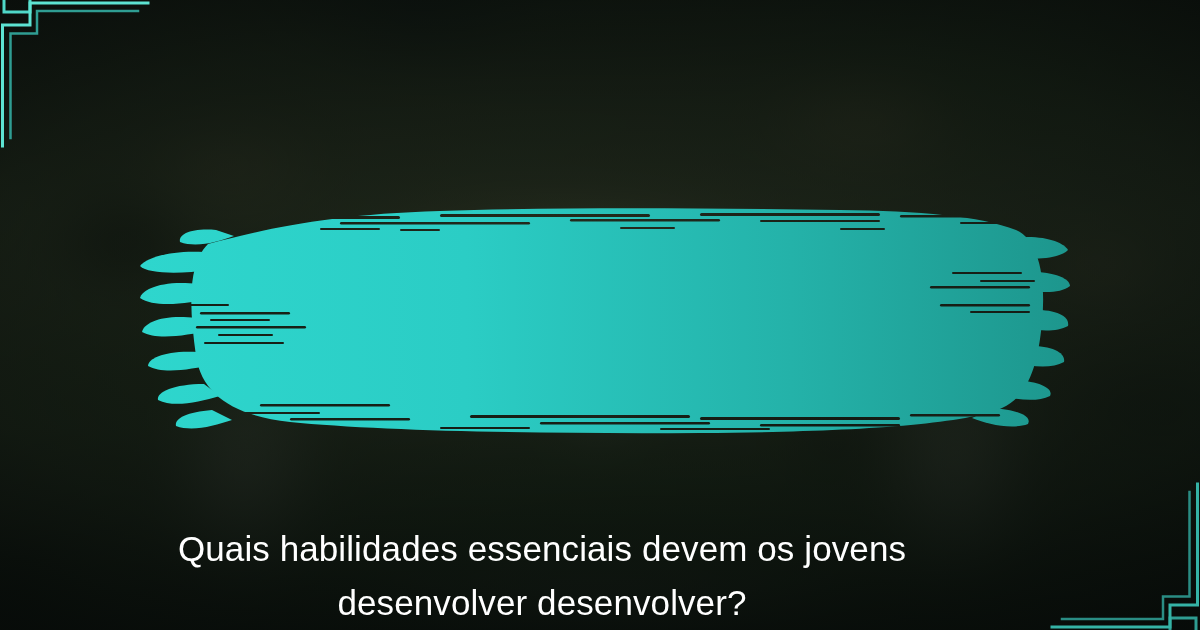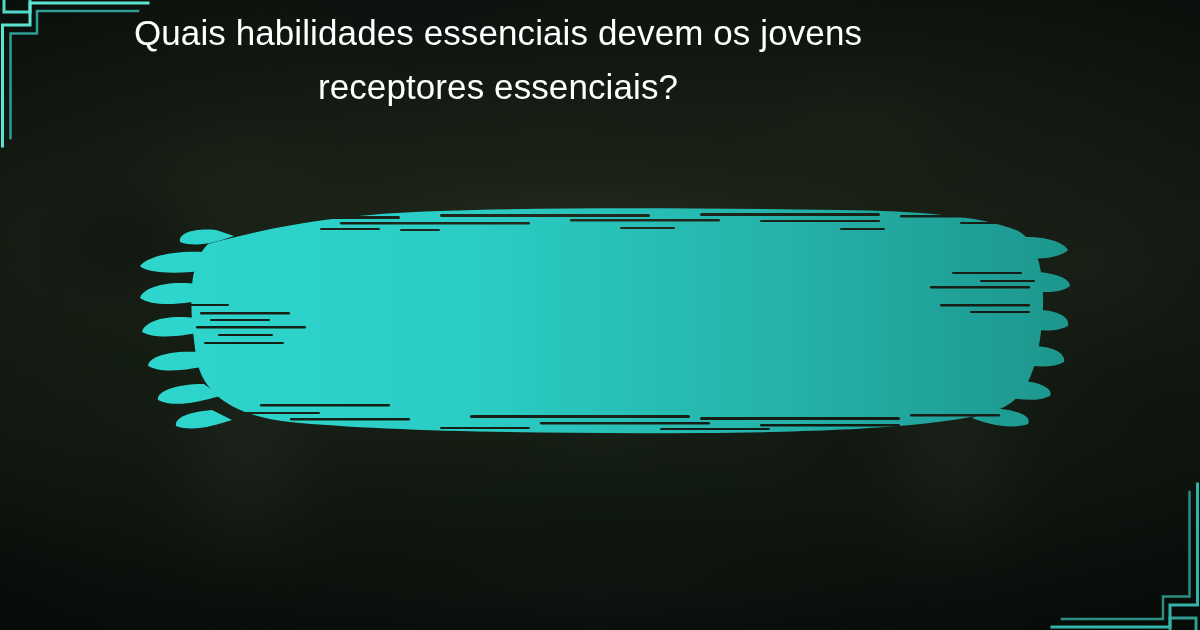--- a/index.html
+++ b/index.html
@@ -82,23 +82,24 @@
   #banner-wrap svg { display: block; }
 
   
   #headline {
     position: absolute;
     left: 0;
     top: 0;
     width: 996px;
     height: 630px;
     display: flex;
-    align-items: flex-start;
+    align-items: flex-end;
     justify-content: center;
     pointer-events: none;
+    padding-left: 44px;
   }
   #headline-inner {
     width: 800px;
     text-align: center;
     color: #ffffff;
     font-size: 35px;
     line-height: 1.55;
     font-weight: 400;
     letter-spacing: 0.1px;
     padding-top: 6px;
@@ -234,17 +235,17 @@
         </mask>
       </defs>
 
       <rect x="0" y="0" width="930" height="260" fill="url(#brushGrad)" mask="url(#brushMask)"></rect>
     </svg>
   </div>
 
   <div id="headline">
     <div id="headline-inner">
       <span class="hl-line">Quais habilidades essenciais devem os jovens</span>
-      <span class="hl-line">receptores essenciais?</span>
+      <span class="hl-line">desenvolver desenvolver?</span>
     </div>
   </div>
 
 </div>
 
 </body></html>

